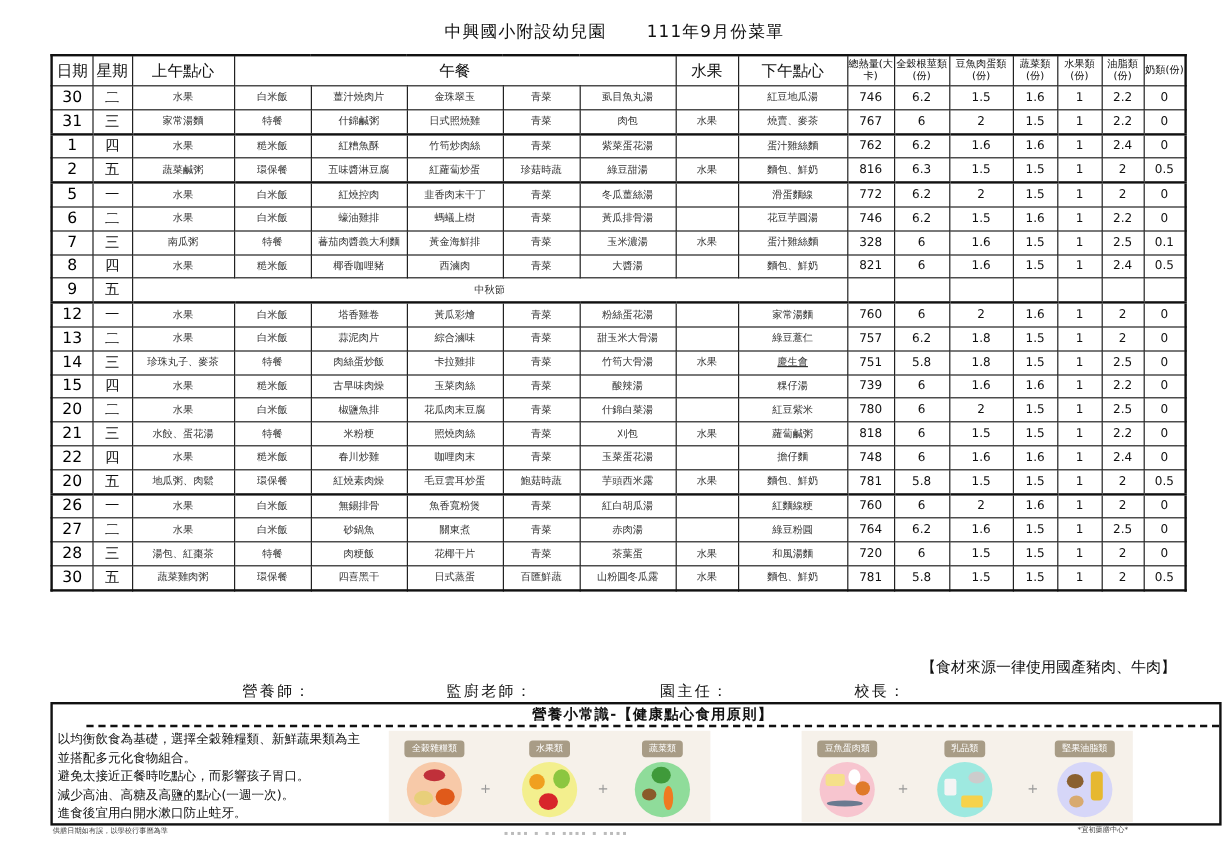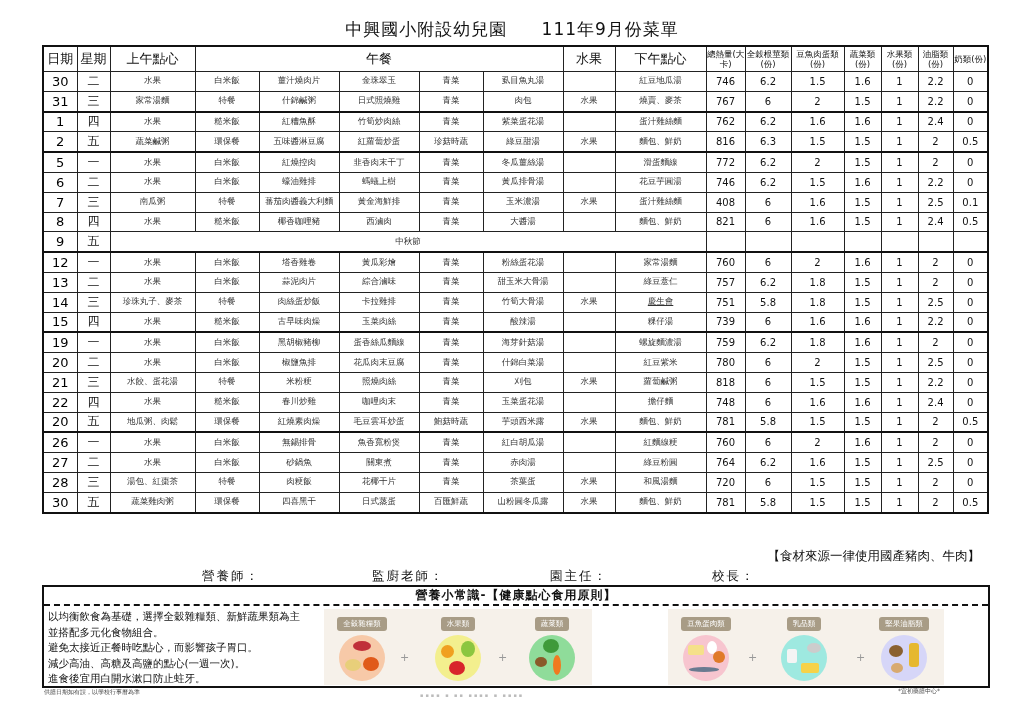--- a/index.html
+++ b/index.html
@@ -1,30 +1,30 @@
 <!DOCTYPE html>
 <html><head>
 <meta charset="utf-8">
 <style>
   html,body{margin:0;padding:0;background:#fff;}
   body{width:1024px;height:721px;position:relative;overflow:hidden;font-family:"DejaVu Sans",sans-serif;color:#111;}
-  .title{position:absolute;top:18px;left:0;width:1024px;text-align:center;font-size:17px;letter-spacing:1px;}
+  .title{position:absolute;top:18px;left:0;width:1024px;text-align:center;font-size:14px;letter-spacing:1px;}
   .title span{margin:0 14px;}
   table.menu{position:absolute;left:42px;top:45px;width:946px;border-collapse:collapse;table-layout:fixed;border:2px solid #111;}
   table.menu td, table.menu th{border:1px solid #222;text-align:center;padding:0;font-weight:normal;overflow:hidden;white-space:nowrap;}
   table.menu th{height:24px;font-size:13px;}
   table.menu th.small{font-size:8.5px;line-height:10px;white-space:normal;}
   table.menu td{height:18.8px;font-size:8.5px;color:#333;}
   table.menu td.num{font-size:13px;color:#000000;}
   table.menu td.val{font-size:10px;color:#111;}
   table.menu td.wk{font-size:12px;color:#111;}
   table.menu tr.thick td{border-top:2px solid #111;}
   .note-src{position:absolute;top:548px;right:44px;font-size:12.5px;}
   .sign{position:absolute;top:568px;font-size:12.5px;letter-spacing:2px;}
-  .nut-box{position:absolute;left:42px;top:585px;width:944px;height:99px;border:2px solid #111;}
+  .nut-box{position:absolute;left:42px;top:585px;width:944px;height:99px;border:2px solid #111;padding-left:28px;}
   .nut-head{height:17px;border-bottom:2px dashed #111;text-align:center;font-size:12px;font-weight:bold;line-height:17px;letter-spacing:1px;}
   .nut-text{position:absolute;left:4px;top:22px;font-size:10.5px;line-height:15.5px;}
   .food-panel{position:absolute;top:22px;height:76px;background:#f6f1ea;}
   .food-item{position:absolute;top:2px;width:56px;text-align:center;}
   .food-label{display:inline-block;background:#a89c86;color:#fff;font-size:7.5px;padding:2px 6px;border-radius:3px;}
   .food-circle{width:46px;height:46px;border-radius:50%;margin:4px auto 0;position:relative;}
   .plus{position:absolute;top:42px;font-size:11px;color:#999;}
   .foot-left{position:absolute;left:44px;top:688px;font-size:6px;color:#444;}
   .foot-right{position:absolute;left:898px;top:687px;font-size:6px;color:#444;}
   .foot-mid{position:absolute;left:420px;top:692px;font-size:5px;color:#bbb;letter-spacing:2px;}
@@ -194,21 +194,21 @@
         <td class="num">7</td>
         <td class="wk">三</td>
         <td>南瓜粥</td>
         <td>特餐</td>
         <td>蕃茄肉醬義大利麵</td>
         <td>黃金海鮮排</td>
         <td>青菜</td>
         <td>玉米濃湯</td>
         <td>水果</td>
         <td>蛋汁雞絲麵</td>
-        <td class="val">408</td>
+        <td class="val">328</td>
         <td class="val">6</td>
         <td class="val">1.6</td>
         <td class="val">1.5</td>
         <td class="val">1</td>
         <td class="val">2.5</td>
         <td class="val">0.1</td>
       </tr>
       <tr>
         <td class="num">8</td>
         <td class="wk">四</td>
@@ -307,39 +307,20 @@
         <td>青菜</td>
         <td>酸辣湯</td>
         <td></td>
         <td>粿仔湯</td>
         <td class="val">739</td>
         <td class="val">6</td>
         <td class="val">1.6</td>
         <td class="val">1.6</td>
         <td class="val">1</td>
         <td class="val">2.2</td>
-        <td class="val">0</td>
-      </tr>
-      <tr class="thick">
-        <td class="num">19</td>
-        <td class="wk">一</td>
-        <td>水果</td>
-        <td>白米飯</td>
-        <td>黑胡椒豬柳</td>
-        <td>蛋香絲瓜麵線</td>
-        <td>青菜</td>
-        <td>海芽針菇湯</td>
-        <td></td>
-        <td>螺旋麵濃湯</td>
-        <td class="val">759</td>
-        <td class="val">6.2</td>
-        <td class="val">1.8</td>
-        <td class="val">1.6</td>
-        <td class="val">1</td>
-        <td class="val">2</td>
         <td class="val">0</td>
       </tr>
       <tr>
         <td class="num">20</td>
         <td class="wk">二</td>
         <td>水果</td>
         <td>白米飯</td>
         <td>椒鹽魚排</td>
         <td>花瓜肉末豆腐</td>
         <td>青菜</td>

